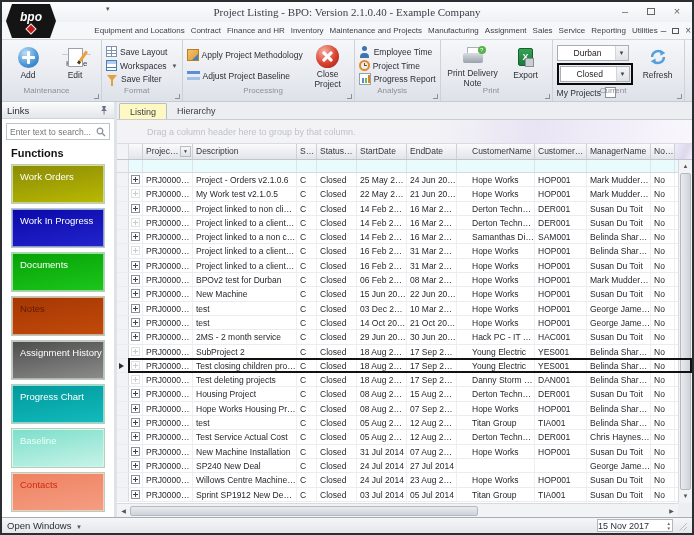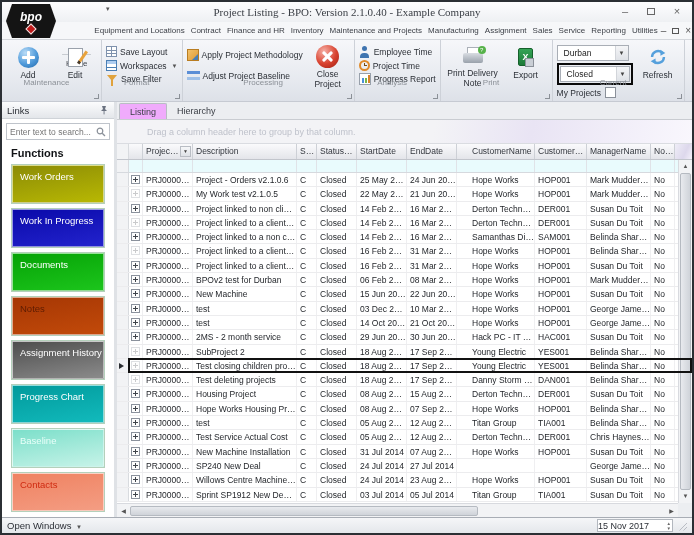--- a/index.html
+++ b/index.html
@@ -24,21 +24,21 @@
   .tabs { display: flex; }
   .rtab { flex-shrink: 0; font-size: 8px; color: #3a3e45; padding: 0 3px; line-height: 17px; white-space: nowrap; }
   .rtab.on { background: #fff; border: 1px solid #c7cbd1; border-bottom: none; border-radius: 2px 2px 0 0; margin-top: 32px; }
   .mdibtns { margin-left: auto; display: flex; gap: 6px; padding-right: 6px; flex-shrink: 0; align-items: center; }
   .mdibtns span { font-size: 10px; color: #555; line-height: 16px; }
   .sq2 { display: inline-block; width: 7px; height: 6px; border: 1px solid #555; }
 
   
   .ribbon { height: 62px; background: linear-gradient(#f6f7fa,#e5e8ee 72%,#dde1e8); border-bottom: 1px solid #c6cad2; display: flex; overflow: hidden; }
   .rgroup { position: relative; border-right: 1px solid #cdd1d8; padding: 3px 4px 13px 4px; display: flex; gap: 3px; flex-shrink: 0; }
-  .rglabel { position: absolute; bottom: 14px; left: 0; right: 10px; text-align: center; font-size: 8px; color: #8b9097; }
+  .rglabel { position: absolute; bottom: 6px; left: 0; right: 10px; text-align: center; font-size: 8px; color: #8b9097; }
   .launcher { position: absolute; right: 2px; bottom: 2px; width: 5px; height: 5px; border-right: 1px solid #8b9097; border-bottom: 1px solid #8b9097; }
   .bigbtn { width: 44px; display: flex; flex-direction: column; align-items: center; font-size: 8.5px; color: #2b2f36; text-align: center; line-height: 9.5px; padding-top: 2px; }
   .bigbtn .bic { height: 24px; display: flex; align-items: center; justify-content: center; margin-bottom: 2px; }
   .vcol { display: flex; flex-direction: column; justify-content: space-between; padding: 2px 0; }
   .smallbtn { display: flex; align-items: center; gap: 3px; font-size: 8.5px; color: #2b2f36; white-space: nowrap; height: 14px; }
   .caret { font-size: 6px; color: #555; margin-left: 2px; }
 
   
   .ic-add { width: 21px; height: 21px; border-radius: 50%; background: radial-gradient(circle at 35% 28%, #b9dcf7, #4f9ada 55%, #1f66a8); position: relative; }
   .ic-add::before, .ic-add::after { content: ""; position: absolute; background: #fff; border-radius: 1px; }
@@ -69,21 +69,21 @@
   .ic-clock::after { content: ""; position: absolute; left: 3px; top: 3px; width: 3px; height: 1px; background: #7a4a10; }
   .ic-chart { width: 12px; height: 12px; border: 1px solid #98a0ab; background: #fff; position: relative; }
   .ic-chart::before { content: ""; position: absolute; left: 2px; bottom: 1px; width: 2px; height: 5px; background: #4a90d9; box-shadow: 3px 0 0 #7ab648; }
   .ic-chart::after { content: ""; position: absolute; left: 8px; bottom: 1px; width: 2px; height: 8px; background: #d9822a; }
   .ic-print { width: 20px; height: 15px; position: relative; margin-top: 4px; }
   .ic-print::before { content: ""; position: absolute; left: 4px; top: -4px; width: 12px; height: 6px; background: #fff; border: 1px solid #aab0b8; }
   .ic-print::after { content: ""; position: absolute; left: 0; top: 2px; width: 20px; height: 10px; border-radius: 2px; background: linear-gradient(#d9dde3,#99a1ab); }
   .ic-print .dot { position: absolute; right: -3px; top: -5px; width: 8px; height: 8px; border-radius: 50%; background: #56b24a; z-index: 2; color:#fff; font-size:6px; text-align:center; line-height:8px; }
   .ic-export { width: 15px; height: 18px; background: linear-gradient(#35a356,#1c7a38); border: 1px solid #15602b; border-radius: 2px; color: #fff; font-size: 9px; font-weight: bold; text-align: center; line-height: 17px; position: relative; }
   .ic-export::after { content: ""; position: absolute; right: -2px; bottom: -2px; width: 7px; height: 7px; background: #c9ced5; border: 1px solid #8a9099; }
-  .combo { width: 72px; height: 16px; background: #fff; border: 1px solid #a9aeb6; display: flex; align-items: center; font-size: 8.5px; color: #222; padding-left: 6px; }
+  .combo { width: 72px; height: 16px; background: #fff; border: 1px solid #a9aeb6; display: flex; align-items: center; font-size: 8.5px; color: #222; padding-left: 16px; }
   .combo .dd { margin-left: auto; width: 13px; align-self: stretch; border-left: 1px solid #d2d5da; background: linear-gradient(#f4f5f7,#dfe2e7); text-align: center; font-size: 6px; line-height: 14px; color: #444; }
   .annot { border: 2px solid #0a0a0a; padding: 1px; }
   .chkrow { display: flex; align-items: center; gap: 4px; font-size: 8.5px; color: #2b2f36; }
   .chk { width: 11px; height: 11px; border: 1px solid #8a9099; background: #fff; }
 
   
   .main { display: flex; height: 415px; background: #fff; }
 
   
   .side { width: 115px; border-right: 3px solid #dfe2e6; background: #fff; display: flex; flex-direction: column; }
@@ -92,21 +92,21 @@
   .searchwrap { margin: 4px 4px 2px 4px; height: 17px; border: 1px solid #bfc4cb; background: #fff; display: flex; align-items: center; padding: 0 3px; }
   .searchwrap input { flex: 1; border: none; outline: none; font-size: 8.5px; color: #555; width: 80px; font-family: "Liberation Sans", sans-serif; }
   .fn-title { font-weight: bold; font-size: 11px; color: #101215; padding: 5px 9px 2px 9px; }
   .fnlist { flex: 1; padding: 4px 10px; display: flex; flex-direction: column; gap: 6px; overflow: hidden; }
   .fnbtn { height: 38px; flex-shrink: 0; background: linear-gradient(170deg, var(--c1), var(--c2)); border: 1px solid rgba(255,255,255,.55); outline: 1px solid rgba(40,120,60,.35); font-size: 9.5px; padding: 5px 0 0 7px; color: #fff; }
 
   
   .gridwrap { flex: 1; position: relative; display: flex; flex-direction: column; background: #fff; overflow: hidden; }
   .gtabs { height: 18px; background: #eceef1; border-bottom: 1px solid #c9ccd1; display: flex; padding-left: 2px; padding-top: 1px; }
   .gtab { font-size: 9px; color: #3a3e45; padding: 0 10px; line-height: 16px; }
-  .gtab.on { background: #f0abfc; border: 1px solid #b9bdc4; border-bottom: none; border-radius: 2px 2px 0 0; }
+  .gtab.on { background: #fef9c3; border: 1px solid #b9bdc4; border-bottom: none; border-radius: 2px 2px 0 0; }
   .ghint { height: 24px; background: linear-gradient(100deg,#f3f3f6 55%,#e9e4f4 72%,#f9f7fd); color: #bfc2cb; font-size: 9px; padding: 7px 0 0 30px; border-bottom: 1px solid #dadce1; }
   .ghdr { height: 16px; display: flex; background: linear-gradient(#fafafc,#e4e5ea); border-bottom: 1px solid #c2c5cc; font-size: 8.5px; color: #33373e; }
   .ghdr .cell { line-height: 15px; border-right: 1px solid #cdd0d6; }
   .hfill { flex: 1; background: linear-gradient(115deg,#efedf7,#ddd8ec 60%,#f4f1fa); border-right: none !important; }
   .sortbtn { float: right; width: 11px; height: 11px; margin: 2px 1px 0 0; border: 1px solid #b9bdc4; background: linear-gradient(#f6f7f9,#dfe2e7); font-size: 5px; text-align: center; line-height: 9px; color: #444; }
   .gfilter { height: 13px; display: flex; background: #e9fbfd; border-bottom: 1px solid #d6d9de; }
   .gfilter .cell { border-right: 1px solid #e0e3e8; }
   .mini-funnel { width: 0; height: 0; border-left: 3px solid transparent; border-right: 3px solid transparent; border-top: 4px solid #7a8aa0; margin: 4px 0 0 3px; }
   .grows { position: relative; flex: 1; overflow: hidden; font-size: 8.5px; color: #1e2126; background: #fff; }
   .grow { display: flex; height: 14.3px; line-height: 14px; border-bottom: 1px solid #ececee; position: relative; background: #fff; }

